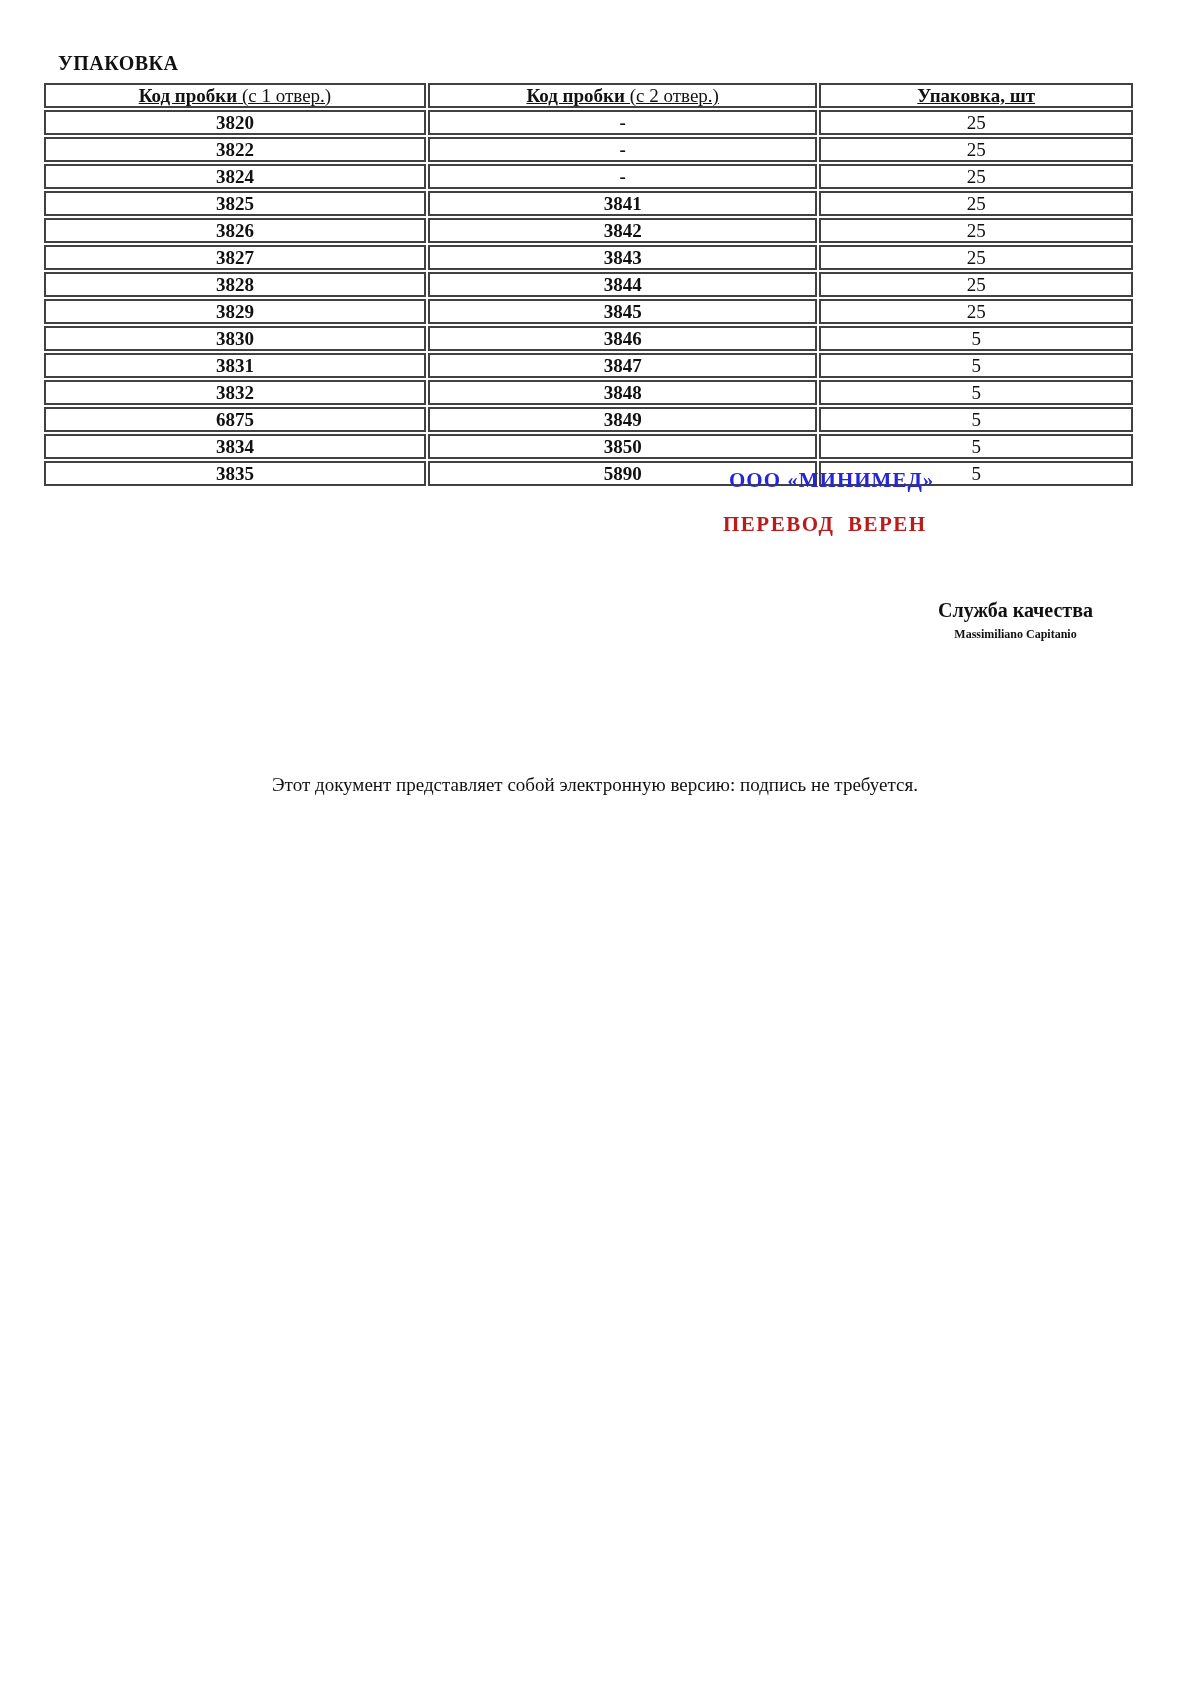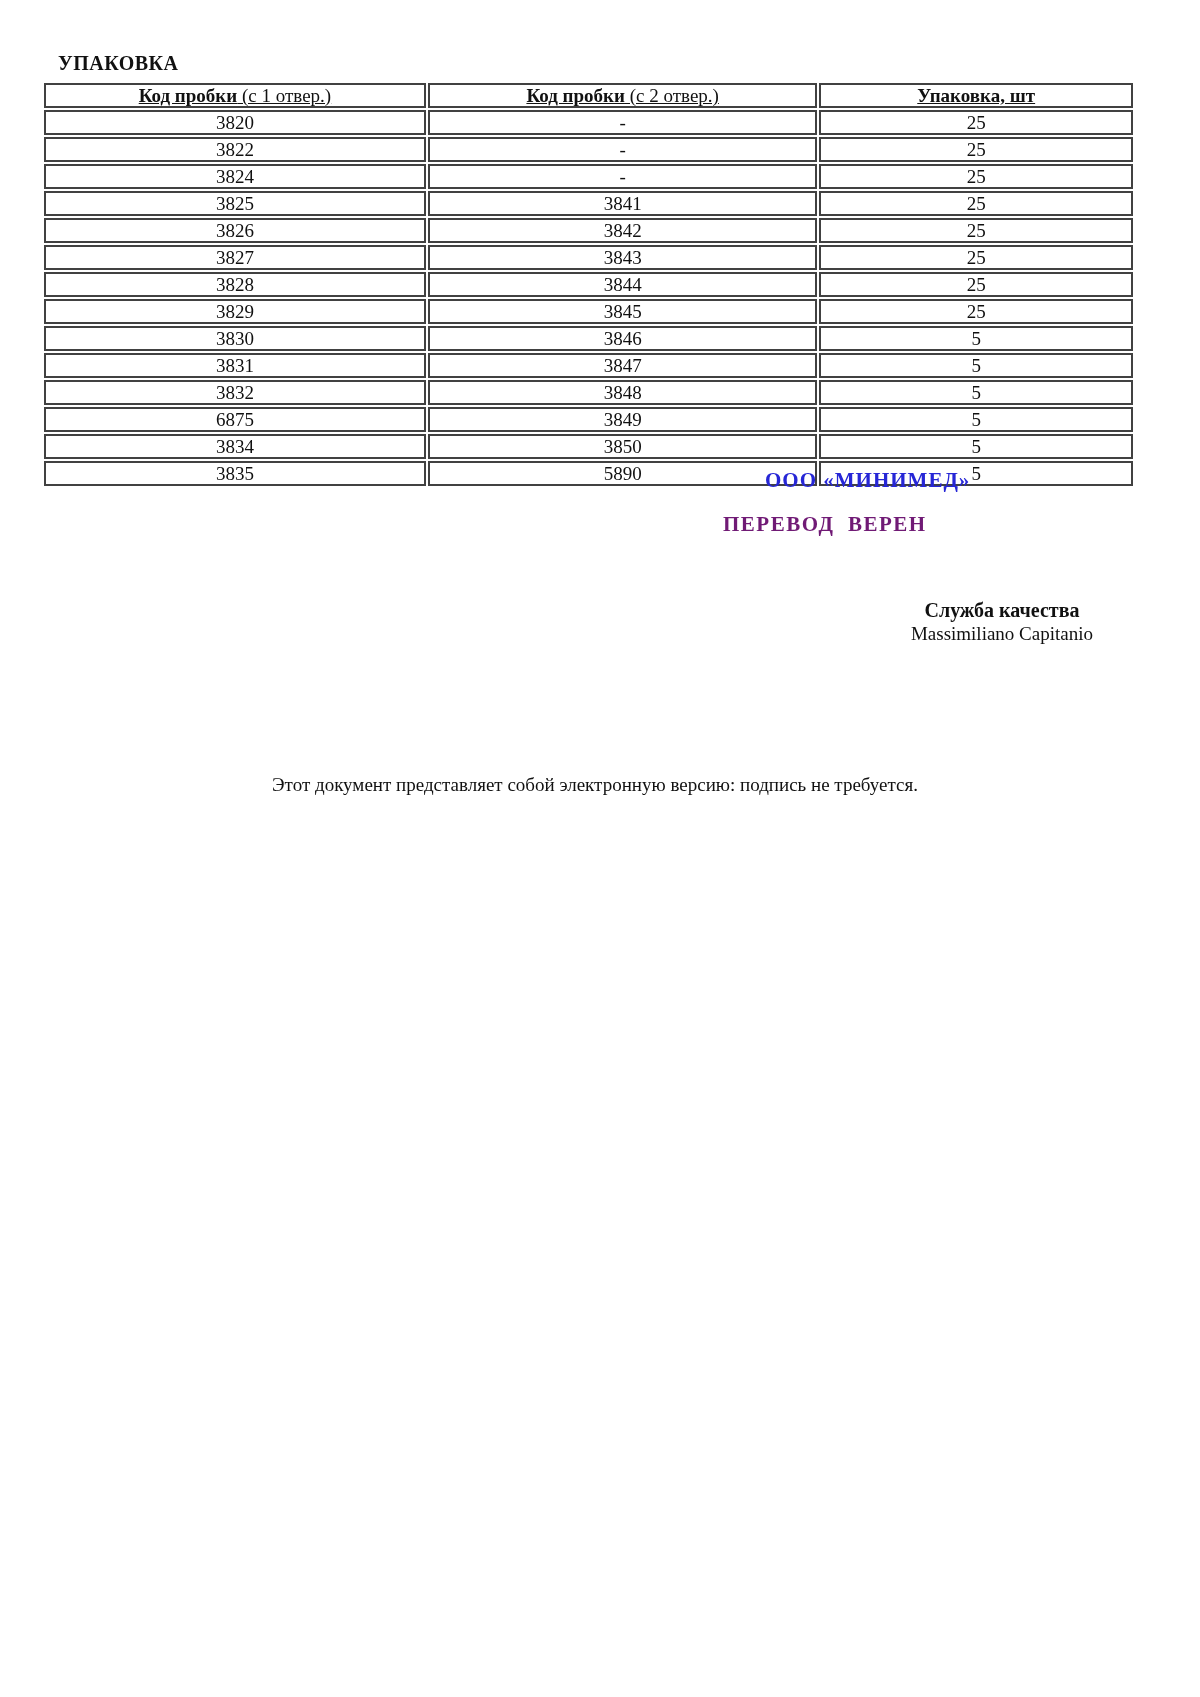--- a/index.html
+++ b/index.html
@@ -36,39 +36,39 @@
     vertical-align: middle;
     font-size: 19px;
     height: 21px;
     line-height: 21px;
     padding: 0 3px;
     overflow: hidden;
     background: #ffffff;
   }
   table.pack td.hdr { font-weight: normal; text-decoration: underline; }
   table.pack td.hdr b { font-weight: bold; }
-  table.pack td.bold-cell { font-weight: normal; margin-left: 44px; }
+  table.pack td.bold-cell { font-weight: bold; margin-left: 44px; }
   .stamp-line {
     position: absolute;
     font-family: "Liberation Serif", serif;
     font-weight: bold;
     white-space: pre;
     z-index: 5;
     line-height: 21px;
   }
-  .stamp-1 { left: 729px; top: 470px; font-size: 21px; letter-spacing: 1px; margin-left: 36px; }
+  .stamp-1 { left: 729px; top: 470px; font-size: 21px; letter-spacing: 1px; }
   .stamp-2 { left: 723px; top: 514px; font-size: 21px; letter-spacing: 1.5px; }
   .sig-block {
     position: absolute;
     top: 598px;
     right: 107px;
     text-align: center;
   }
   .sig-dept { font-size: 20px; font-weight: bold; line-height: 24px; }
-  .sig-name { font-size: 19px; line-height: 24px; }
+  .sig-name { font-size: 12px; line-height: 24px; font-weight: bold; }
   .e-note {
     position: absolute;
     top: 774px;
     left: 0;
     width: 1190px;
     text-align: center;
     font-size: 19px;
   }
 </style>
 </head>
@@ -158,21 +158,21 @@
         <tr>
           <td class="bold-cell">3835</td>
           <td class="bold-cell">5890</td>
           <td>5</td>
         </tr>
       </tbody>
   </table>
 
   <div class="stamp-line stamp-1" style="color: rgb(38, 38, 214);">ООО «МИНИМЕД»</div>
 
-  <div class="stamp-line stamp-2" style="color: #701a75;">ПЕРЕВОД  ВЕРЕН</div>
+  <div class="stamp-line stamp-2" style="color: #b91c1c;">ПЕРЕВОД  ВЕРЕН</div>
 
   <div class="sig-block">
     <div class="sig-dept">Служба качества</div>
     <div class="sig-name">Massimiliano Capitanio</div>
   </div>
 
   <div class="e-note">Этот документ представляет собой электронную версию: подпись не требуется.</div>
 
 </div>
 

